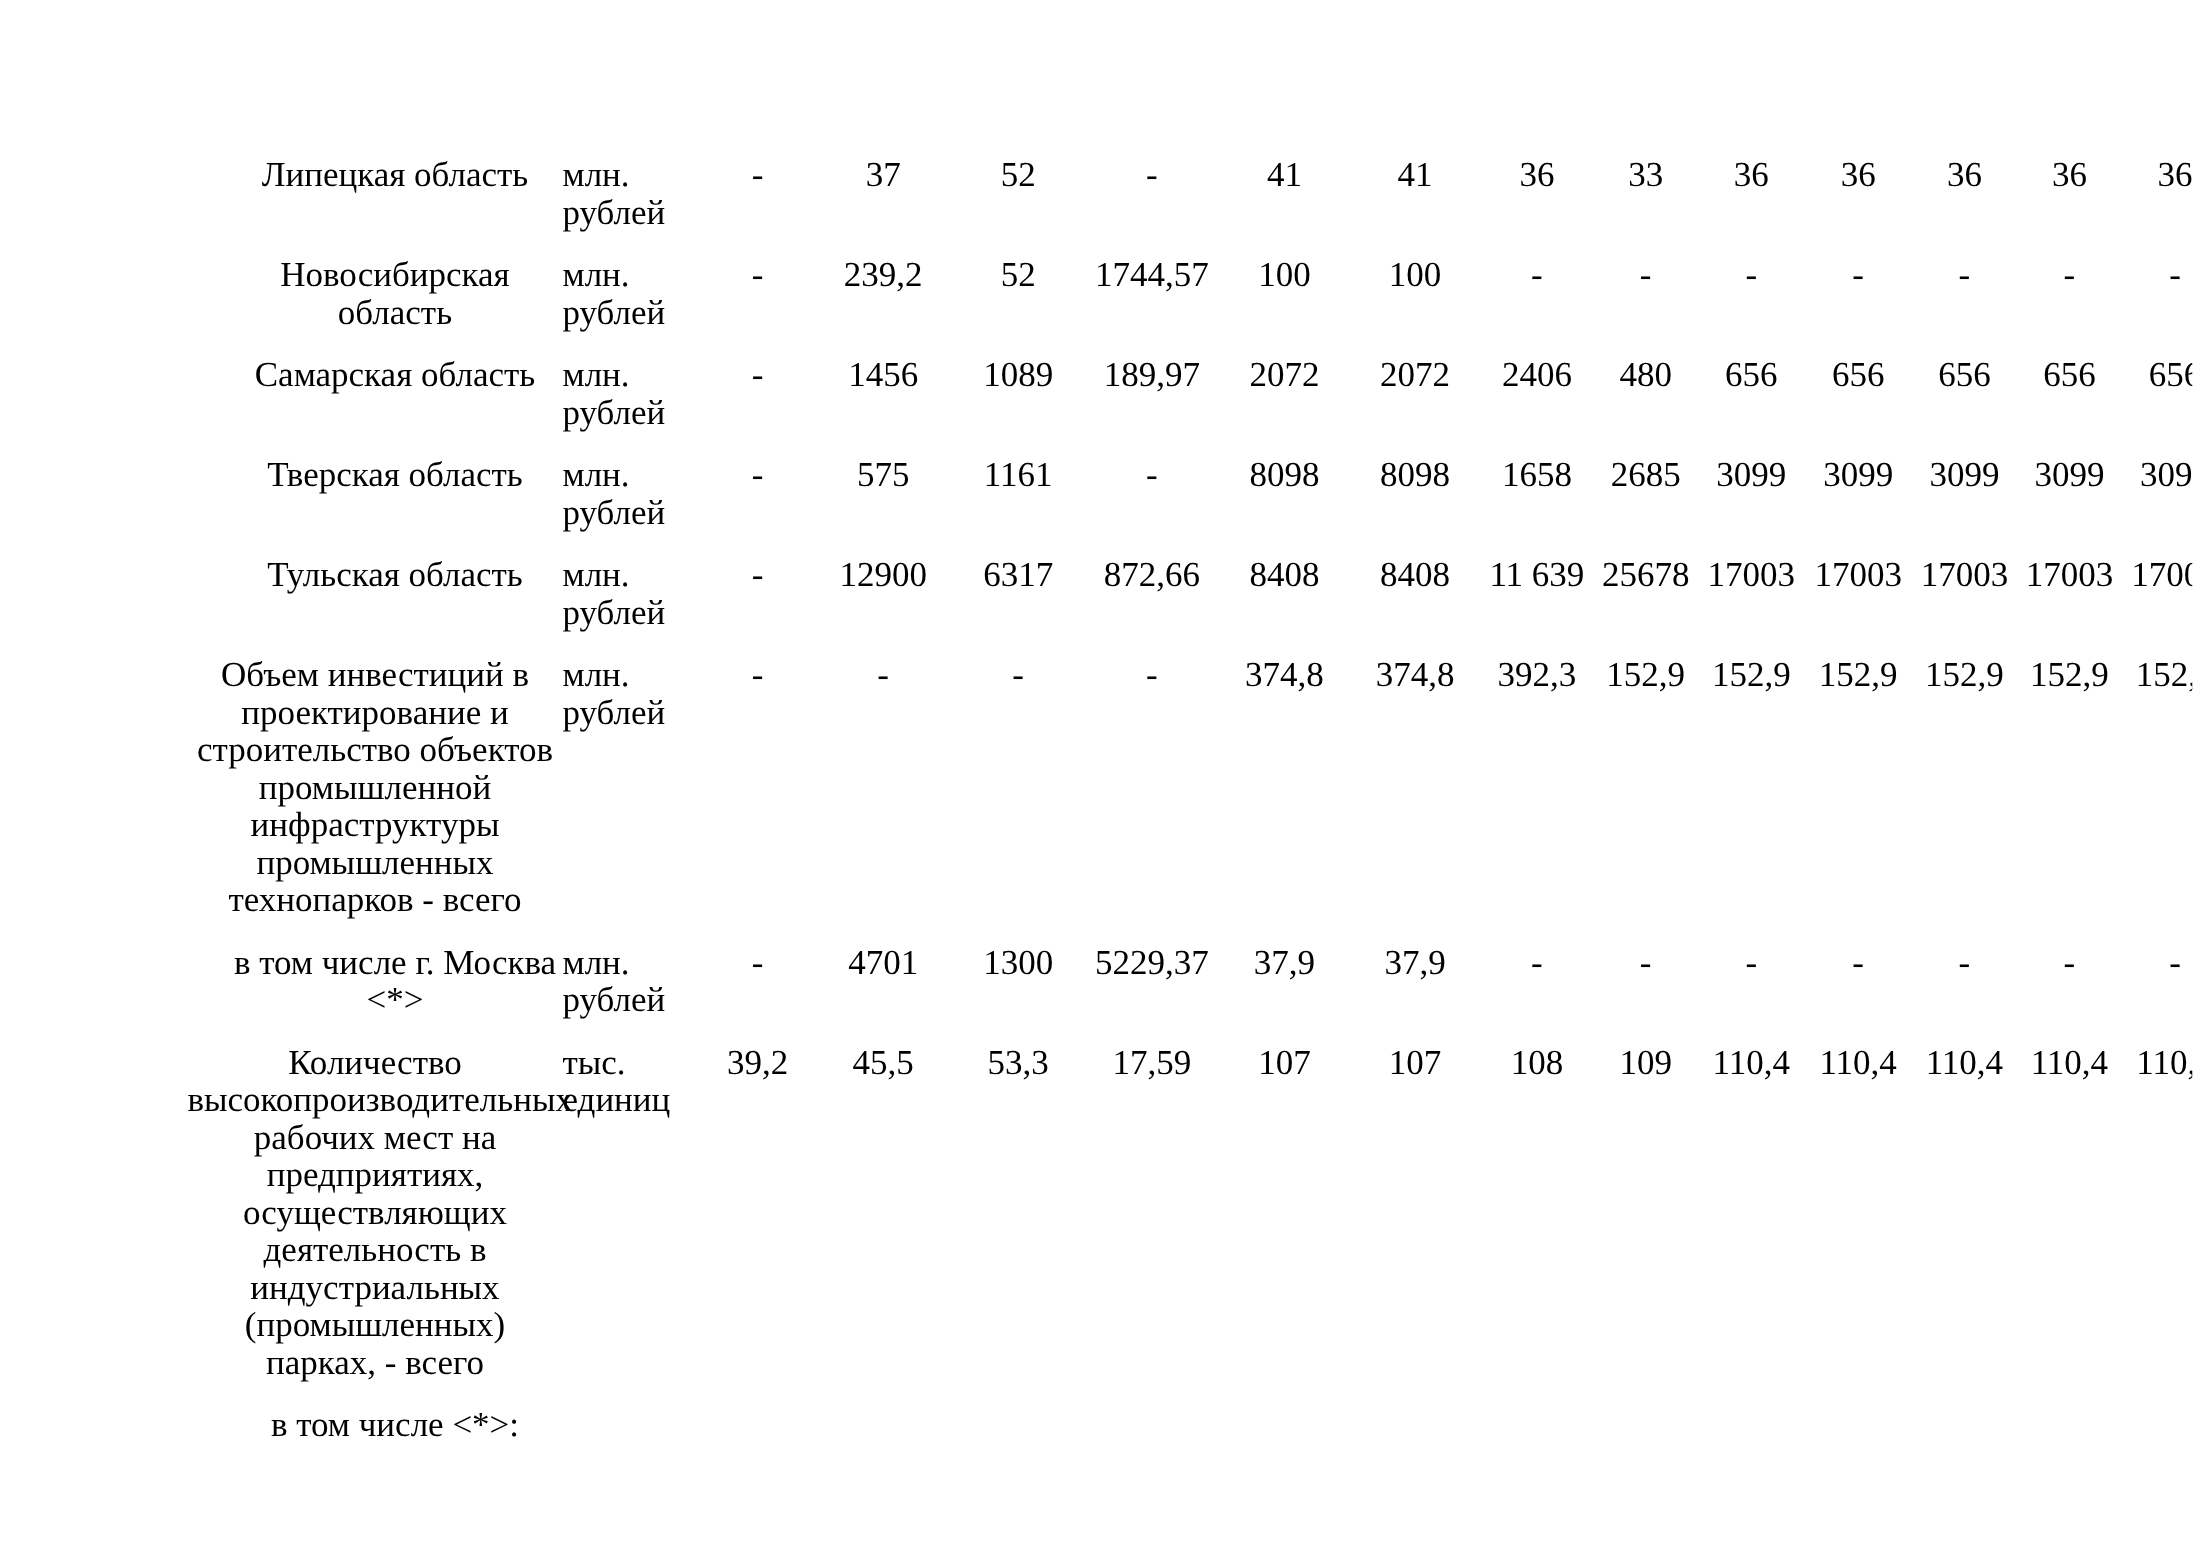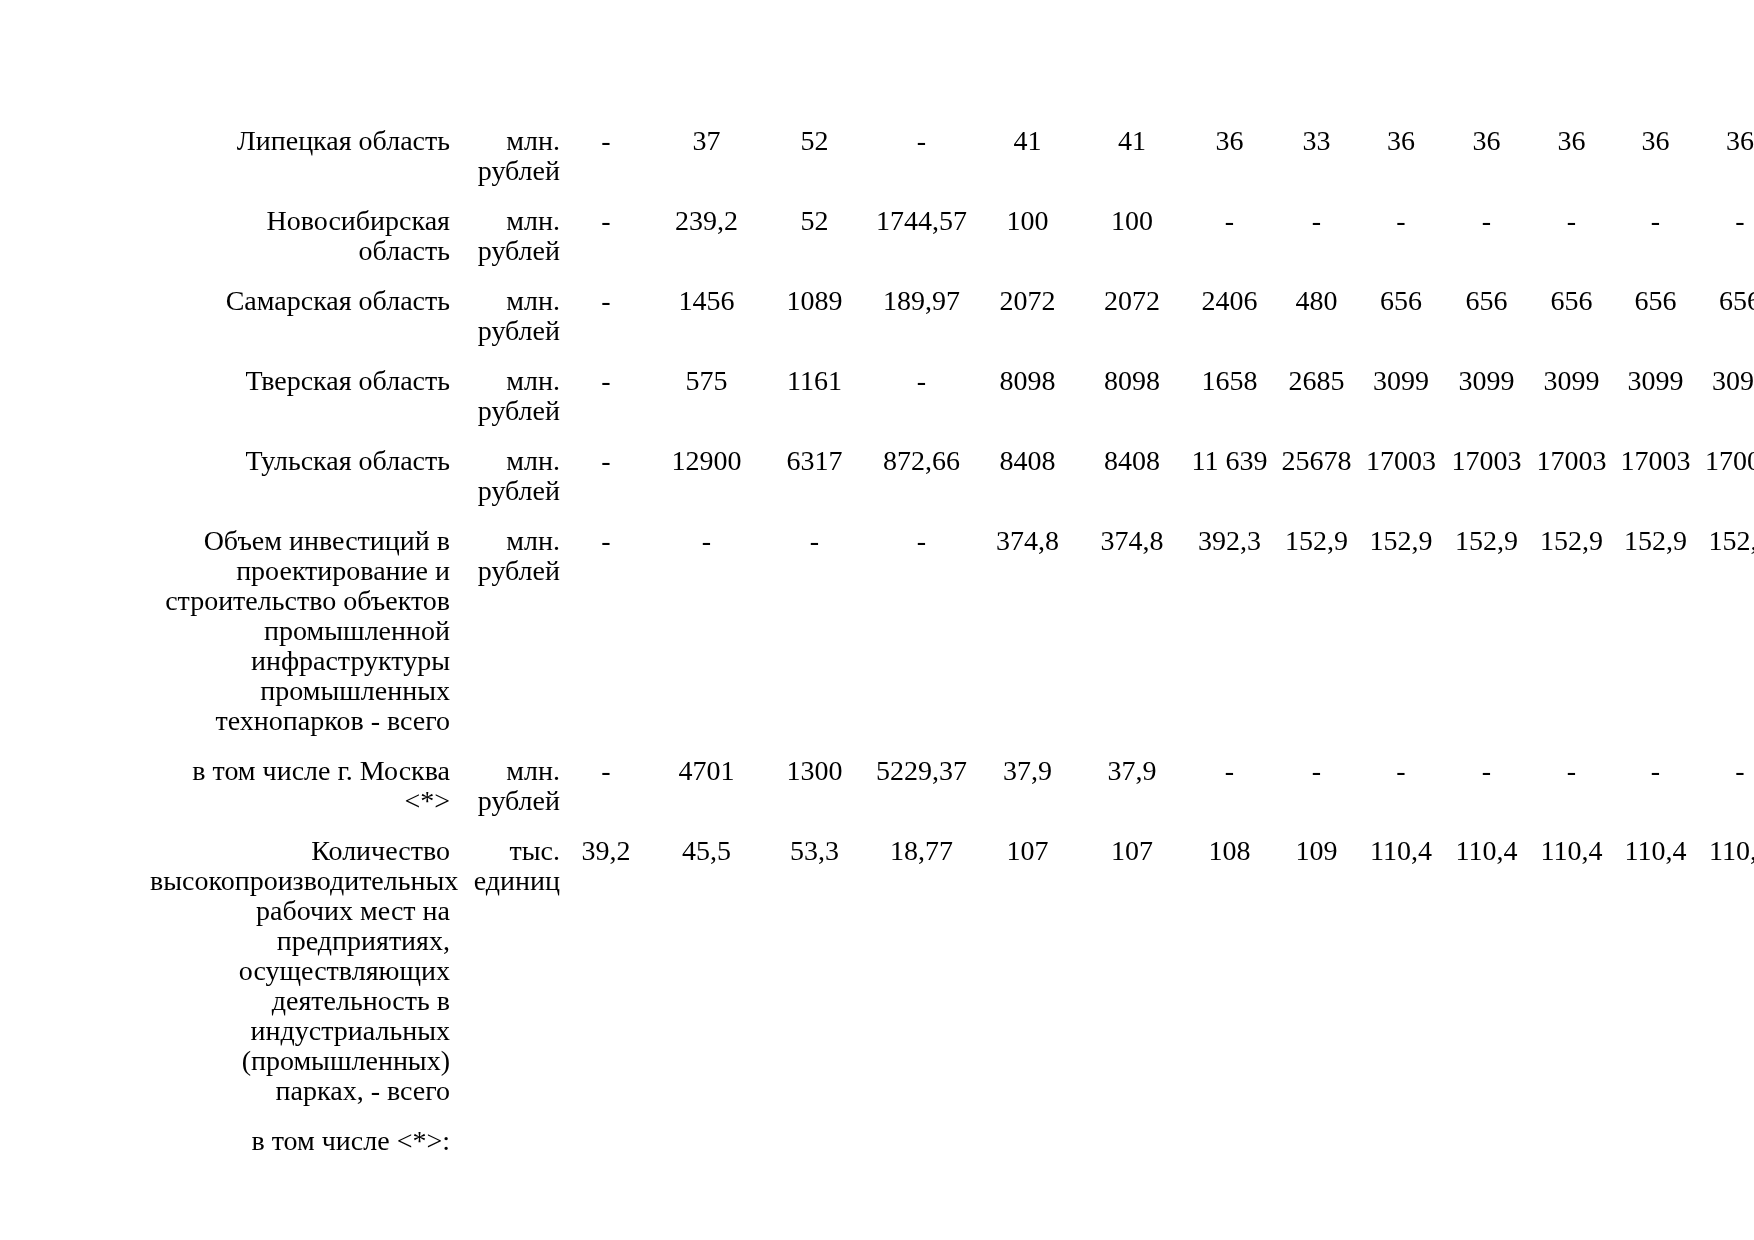--- a/index.html
+++ b/index.html
@@ -26,28 +26,28 @@
     border-collapse: collapse;
     table-layout: fixed;
   }
   table.doc-table td {
     vertical-align: top;
     padding: 0 0 20px 0;
     font-size: 28px;
     line-height: 30px;
   }
   td.cell-label {
-    text-align: right;
+    text-align: center;
     margin-left: 18px;
   }
   td.cell-label.indent {
     padding-left: 32px;
   }
   td.cell-unit {
-    text-align: right;
+    text-align: left;
   }
   td.cell-value {
     text-align: center;
     white-space: nowrap;
   }
 </style>
 </head>
 <body>
 
 <div id="page">
@@ -188,21 +188,21 @@
           <td class="cell-value">-</td>
           <td class="cell-value">-</td>
           <td class="cell-value">-</td>
         </tr>
         <tr>
           <td class="cell-label">Количество высокопроизводительных рабочих мест на предприятиях, осуществляющих деятельность в индустриальных (промышленных) парках, - всего</td>
           <td class="cell-unit">тыс. единиц</td>
           <td class="cell-value">39,2</td>
           <td class="cell-value">45,5</td>
           <td class="cell-value">53,3</td>
-          <td class="cell-value">18,77</td>
+          <td class="cell-value">17,59</td>
           <td class="cell-value">107</td>
           <td class="cell-value">107</td>
           <td class="cell-value">108</td>
           <td class="cell-value">109</td>
           <td class="cell-value">110,4</td>
           <td class="cell-value">110,4</td>
           <td class="cell-value">110,4</td>
           <td class="cell-value">110,4</td>
           <td class="cell-value">110,4</td>
         </tr>

